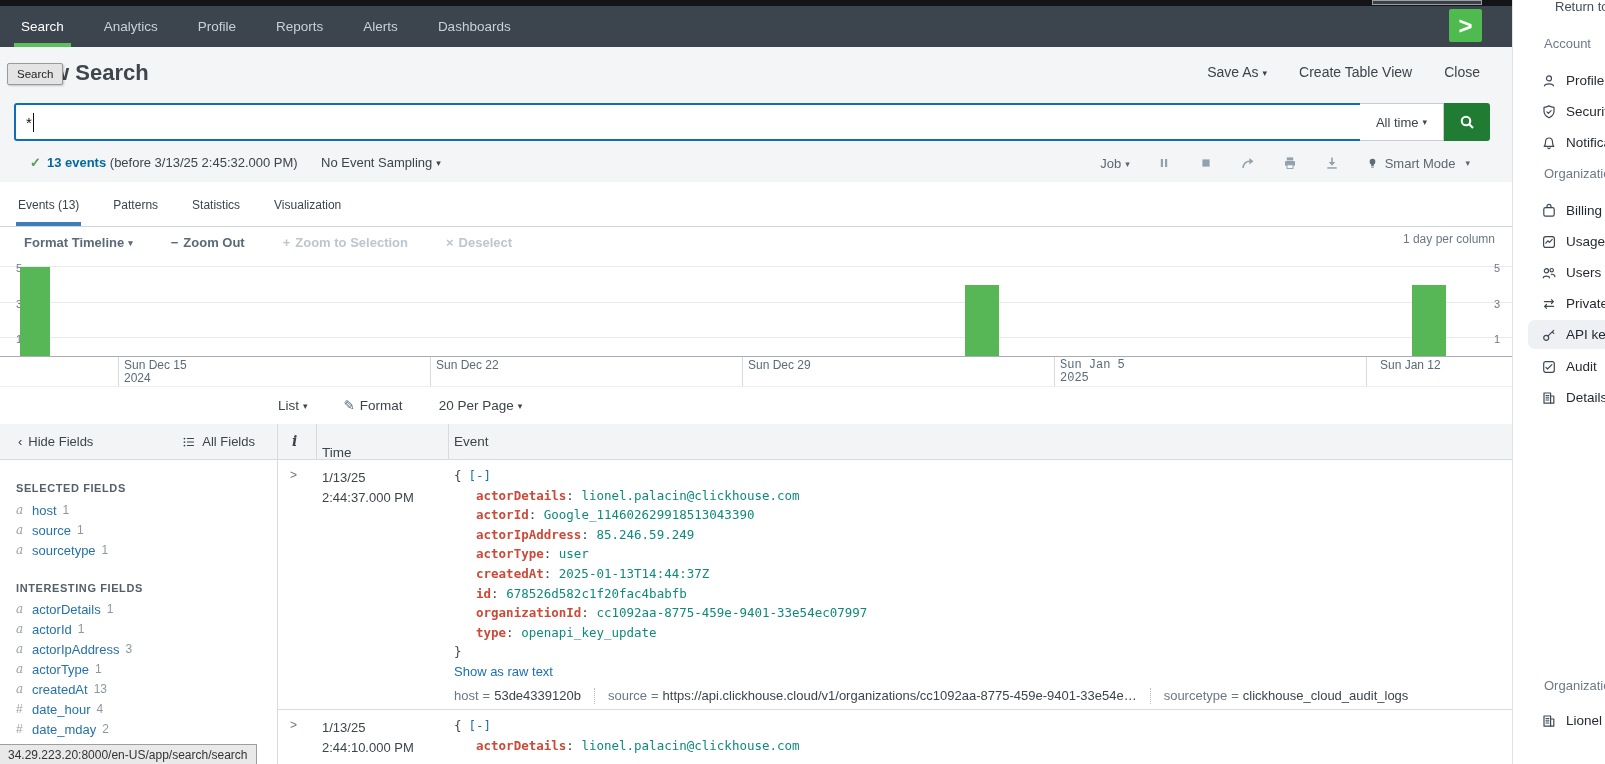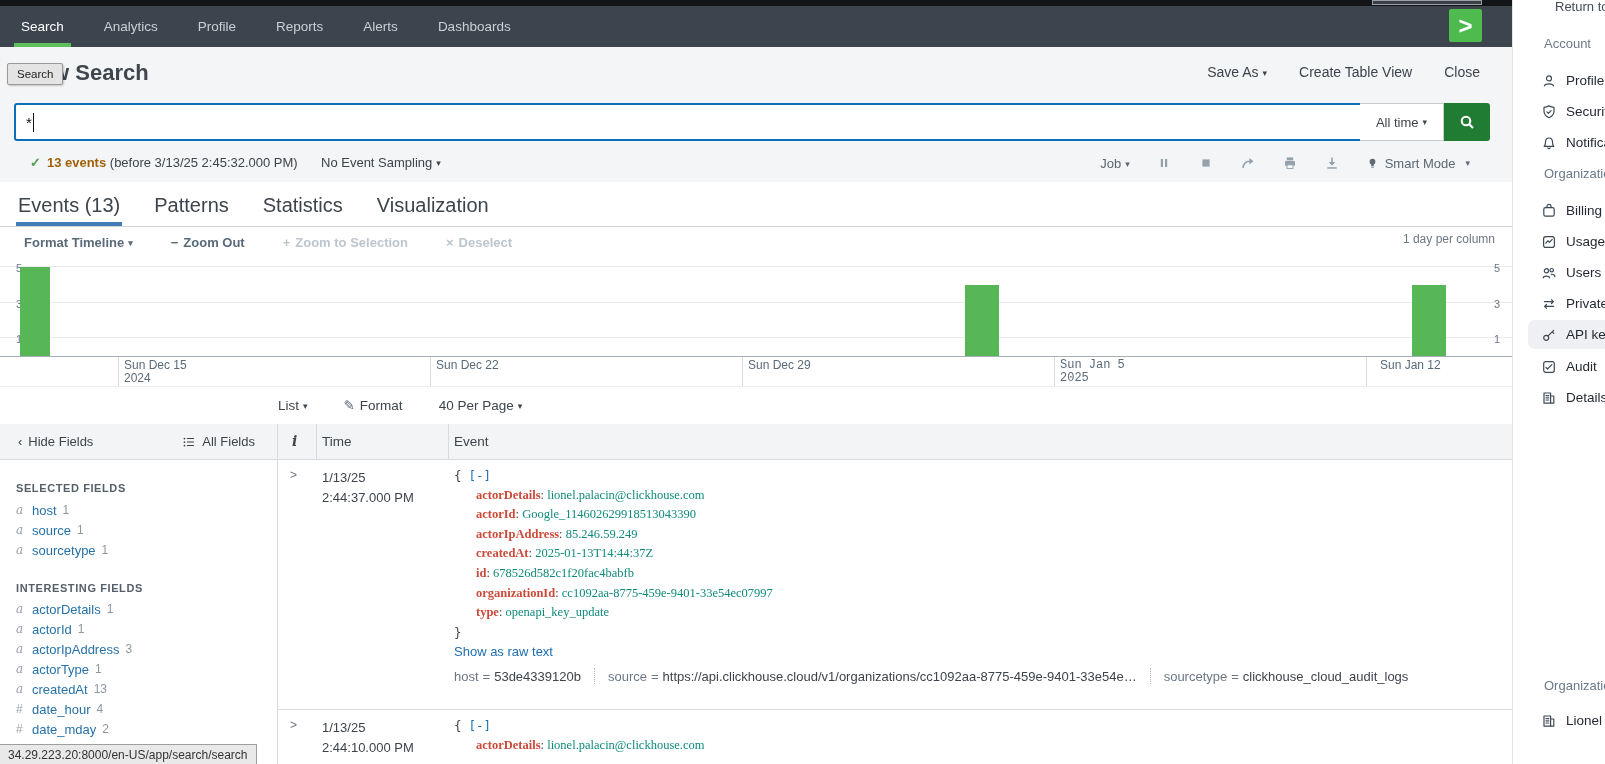--- a/index.html
+++ b/index.html
@@ -29,30 +29,30 @@
   
   #search-input{left:14px;top:103px;width:1342px;height:34px;background:#fff;border:2px solid #0e6eb8;border-radius:3px;padding:0 10px;display:flex;align-items:center;font-size:15px;color:#111;}
   #search-caret-bar{display:inline-block;width:1.5px;height:19px;background:#111;margin-left:1px;}
   #time-picker{left:1360px;top:103px;width:83px;height:36px;background:#fff;border:1px solid #c7ccd1;border-left:none;display:flex;align-items:center;justify-content:center;color:#3d444b;font-size:13px;cursor:pointer;}
   #search-btn{left:1444px;top:103px;width:46px;height:38px;background:#217c33;border-radius:0 3px 3px 0;display:flex;align-items:center;justify-content:center;cursor:pointer;}
 
   
   #status-row{left:0;top:142px;width:1512px;height:42px;}
   #events-count{position:absolute;left:30px;top:13px;font-size:13px;}
   #check-icon{color:#53a051;font-weight:bold;margin-right:6px;}
-  #events-count b{color:#a16207;text-align:center;}
+  #events-count b{color:#0369a1;text-align:center;}
   #sampling{position:absolute;left:321px;top:13px;color:#3d444b;cursor:pointer;}
   #job-tools{position:absolute;right:42px;top:0;height:42px;display:flex;align-items:center;gap:26px;color:#5c6773;}
   .tool-icon{width:16px;height:16px;cursor:pointer;display:inline-block;}
   #smart-mode{display:flex;align-items:center;gap:6px;cursor:pointer;}
 
   
   #tabs-row{left:0;top:184px;width:1512px;height:42px;border-bottom:1px solid #d0d4d8;background:#fff;}
   #tabs{position:absolute;left:16px;top:0;height:42px;display:flex;gap:30px;}
-  .tab{position:relative;display:flex;align-items:center;height:42px;font-size:20px;color:#3d444b;cursor:pointer;padding:0 2px;}
+  .tab{position:relative;display:flex;align-items:center;height:42px;font-size:12px;color:#3d444b;cursor:pointer;padding:0 2px;}
   .tab.active::after{content:"";position:absolute;left:0;right:0;bottom:0;height:4px;background:#3f7cb8;}
 
   
   #tl-controls{left:24px;top:226px;height:32px;display:flex;gap:38px;align-items:center;font-size:13px;color:#5a6a78;}
   .tl-ctl{cursor:pointer;white-space:nowrap;font-weight:bold;}
   .tl-ctl.disabled{color:#bcc6ce;cursor:default;}
   .tl-glyph{margin-right:5px;}
   #per-column{top:232px;right:110px;font-size:12px;color:#6b7785;}
 
   
@@ -78,30 +78,30 @@
   .field-row{height:20px;display:flex;align-items:center;gap:6px;cursor:pointer;white-space:nowrap;}
   .f-prefix{color:#98a2ac;width:10px;font-size:12px;}
   .f-prefix.alpha{font-family:"DejaVu Serif",serif;font-style:italic;}
   .f-name{color:#2672a8;font-size:13px;}
   .f-count{color:#8b97a1;font-size:12px;}
 
   
   #table-head{left:278px;top:424px;width:1234px;height:36px;background:#f2f4f5;border-bottom:1px solid #d7dbde;box-sizing:border-box;font-size:13.5px;color:#3d444b;}
   .th-sep{position:absolute;top:0;width:1px;height:36px;background:#d7dbde;}
   #th-i{position:absolute;left:14px;top:9px;font-family:"DejaVu Serif",serif;font-style:italic;font-weight:bold;font-size:14px;}
-  #th-time{position:absolute;left:44px;top:10px;text-align:center;}
+  #th-time{position:absolute;left:44px;top:21px;text-align:center;}
   #th-event{position:absolute;left:176px;top:10px;}
   #rows{left:278px;top:460px;width:1234px;height:304px;overflow:hidden;}
   .event-row{position:relative;width:100%;}
   .event-row.first{height:250px;border-bottom:1px solid #d7dbde;box-sizing:border-box;}
   .row-caret{position:absolute;left:12px;top:8px;color:#6b7785;font-size:12px;cursor:pointer;}
   .row-time{position:absolute;left:44px;top:8px;font-size:13px;color:#3d444b;line-height:19.6px;}
   .row-event{margin-left:176px;padding-top:6px;}
   .json{font-family:"DejaVu Sans Mono",monospace;font-size:12.5px;line-height:19.6px;color:#3d444b;}
-  .jline{padding-left:22px;white-space:nowrap;font-family:Liberation Serif, serif;}
+  .jline{padding-left:22px;white-space:nowrap;}
   .jkey{color:#cb4a38;font-weight:bold;cursor:pointer;}
   .jval{color:#0e8a7c;cursor:pointer;}
   .jcollapse{color:#1c6fb0;cursor:pointer;margin-left:7px;}
   .rawlink{color:#1c6fb0;font-size:13px;margin-top:2px;cursor:pointer;width:fit-content;}
   .meta{display:flex;align-items:center;margin-top:9px;font-size:13px;white-space:nowrap;}
   .meta .mk{color:#6b7785;}
   .meta .meq{color:#6b7785;margin:0 4px;}
   .meta .mv{color:#3d444b;cursor:pointer;}
   .meta-sep{border-left:1px dotted #b6bcc3;height:16px;margin:0 13px;}
 
@@ -254,21 +254,21 @@
       </div>
       <span class="xtick-line" style="left: 1366px;"></span>
       <div class="xtick-label" style="left: 1380px;">
         <div>Sun Jan 12</div>
       </div>
     </div>
 
   <div id="results-toolbar" class="abs">
     <span class="rt-item"><span>List</span><span class="caret">▾</span></span>
     <span class="rt-item"><span class="pencil">✎</span><span>Format</span></span>
-    <span class="rt-item"><span>40 Per Page</span><span class="caret">▾</span></span>
+    <span class="rt-item"><span>20 Per Page</span><span class="caret">▾</span></span>
   </div>
 
   <div id="sidebar" class="abs">
     <div id="sidebar-head">
       <span class="sb-link">
           <span>‹</span>
           <span>Hide Fields</span>
         </span>
       <span class="sb-link">
         <svg width="14" height="14" viewBox="0 0 16 16">
@@ -360,20 +360,21 @@
         <div class="row-time">
           <div>1/13/25</div>
           <div>2:44:37.000 PM</div>
         </div>
         <div class="row-event">
           <div class="json">
             <div><span>{</span><span class="jcollapse">[-]</span></div>
             <div class="jline"><span class="jkey">actorDetails</span><span>: </span><span class="jval">lionel.palacin@clickhouse.com</span></div>
             <div class="jline"><span class="jkey">actorId</span><span>: </span><span class="jval">Google_114602629918513043390</span></div>
             <div class="jline"><span class="jkey">actorIpAddress</span><span>: </span><span class="jval">85.246.59.249</span></div>
+            <div class="jline"><span class="jkey">actorType</span><span>: </span><span class="jval">user</span></div>
             <div class="jline"><span class="jkey">createdAt</span><span>: </span><span class="jval">2025-01-13T14:44:37Z</span></div>
             <div class="jline"><span class="jkey">id</span><span>: </span><span class="jval">678526d582c1f20fac4babfb</span></div>
             <div class="jline"><span class="jkey">organizationId</span><span>: </span><span class="jval">cc1092aa-8775-459e-9401-33e54ec07997</span></div>
             <div class="jline"><span class="jkey">type</span><span>: </span><span class="jval">openapi_key_update</span></div>
             <div>}</div>
           </div>
           <div class="rawlink">Show as raw text</div>
           <div class="meta">
             <span class="mk">host</span>
             <span class="meq">=</span>

